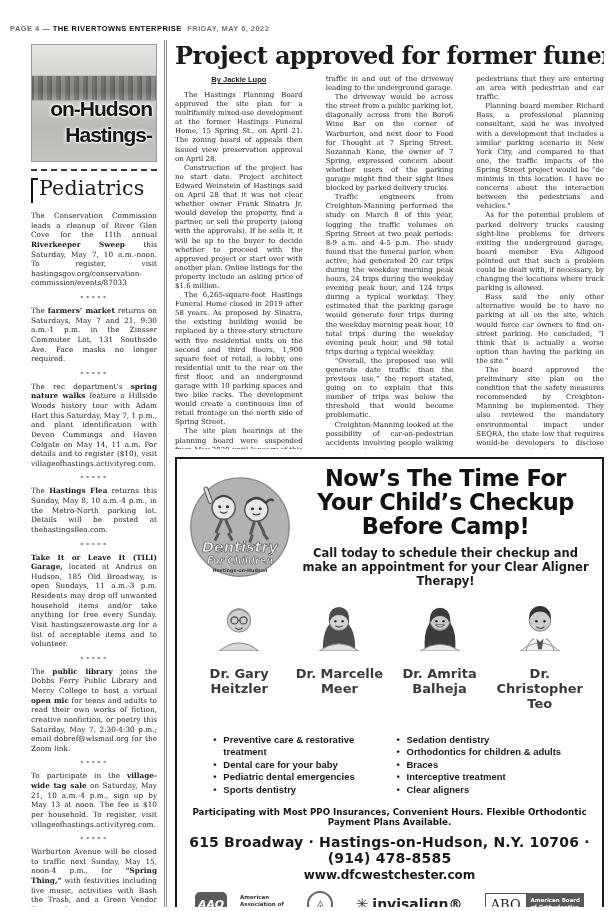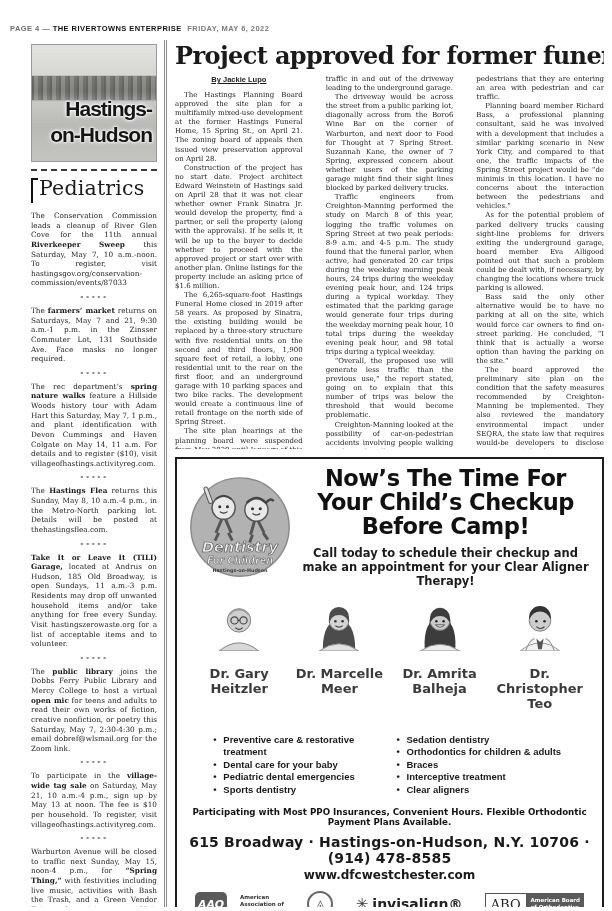--- a/index.html
+++ b/index.html
@@ -98,22 +98,22 @@
     <span class="paper">THE RIVERTOWNS ENTERPRISE</span>
     <span class="date">FRIDAY, MAY 6, 2022</span>
   </div>
 
   <div class="content">
 
     <div class="sidebar">
       <div class="masthead">
         <div class="cliff-texture"></div>
         <div class="mast-text">
+          <div>on-Hudson</div>
           <div>Hastings-</div>
-          <div>on-Hudson</div>
         </div>
       </div>
       <div class="dashed-rule"></div>
       <div class="happenings">
         <span class="bracket"></span>
         <span>Pediatrics</span>
       </div>
 
       <p class="sb-item"><span>The Conservation Commission leads a cleanup of River Glen Cove for the 11th annual </span><b>Riverkeeper Sweep</b><span> this Saturday, May 7, 10 a.m.-noon. To register, visit hastingsgov.org/conservation-commission/events/87033</span></p>
       <div class="sb-sep">-----</div>
@@ -142,21 +142,21 @@
             <div class="byline">By Jackie Lupo</div>
             <p>The Hastings Planning Board approved the site plan for a multifamily mixed-use development at the former Hastings Funeral Home, 15 Spring St., on April 21. The zoning board of appeals then issued view preservation approval on April 28.</p>
             <p>Construction of the project has no start date. Project architect Edward Weinstein of Hastings said on April 28 that it was not clear whether owner Frank Sinatra Jr. would develop the property, find a partner, or sell the property (along with the approvals). If he sells it, it will be up to the buyer to decide whether to proceed with the approved project or start over with another plan. Online listings for the property include an asking price of $1.6 million.</p>
             <p>The 6,265-square-foot Hastings Funeral Home closed in 2019 after 58 years. As proposed by Sinatra, the existing building would be replaced by a three-story structure with five residential units on the second and third floors, 1,900 square feet of retail, a lobby, one residential unit to the rear on the first floor, and an underground garage with 10 parking spaces and two bike racks. The development would create a continuous line of retail frontage on the north side of Spring Street.</p>
             <p>The site plan hearings at the planning board were suspended from May 2020 until January of this year, although Weinstein tweaked the plan in response to earlier comments from the planning board. Public hearings resumed in January, with some neighbors expressing safety concerns. Weinstein commissioned a traffic and pedestrian study to consider questions about possible hazards caused by</p>
           </div>
           <div class="col">
             <p class="cont">traffic in and out of the driveway leading to the underground garage.</p>
             <p>The driveway would be across the street from a public parking lot, diagonally across from the Boro6 Wine Bar on the corner of Warburton, and next door to Food for Thought at 7 Spring Street. Suzannah Kane, the owner of 7 Spring, expressed concern about whether users of the parking garage might find their sight lines blocked by parked delivery trucks.</p>
             <p>Traffic engineers from Creighton-Manning performed the study on March 8 of this year, logging the traffic volumes on Spring Street at two peak periods: 8-9 a.m. and 4-5 p.m. The study found that the funeral parlor, when active, had generated 20 car trips during the weekday morning peak hours, 24 trips during the weekday evening peak hour, and 124 trips during a typical workday. They estimated that the parking garage would generate four trips during the weekday morning peak hour, 10 total trips during the weekday evening peak hour, and 98 total trips during a typical weekday.</p>
-            <p>“Overall, the proposed use will generate less traffic than the previous use,” the report stated, going on to explain that this number of trips was below the threshold that would become problematic.</p>
+            <p>“Overall, the proposed use will generate date traffic than the previous use,” the report stated, going on to explain that this number of trips was below the threshold that would become problematic.</p>
             <p>Creighton-Manning looked at the possibility of car-on-pedestrian accidents involving people walking on the sidewalk as cars emerge from the sloped driveway leading from the underground garage. They recommended a stop sign and a stop line at the top of the garage ramp as well as “Look” markings on the sidewalk on either side of the garage driveway. They further recommended that the sidewalk in front of the garage be textured or colored to convey to</p>
           </div>
           <div class="col">
             <p class="cont">pedestrians that they are entering an area with pedestrian and car traffic.</p>
             <p>Planning board member Richard Bass, a professional planning consultant, said he was involved with a development that includes a similar parking scenario in New York City, and compared to that one, the traffic impacts of the Spring Street project would be “de minimis in this location. I have no concerns about the interaction between the pedestrians and vehicles.”</p>
             <p>As for the potential problem of parked delivery trucks causing sight-line problems for drivers exiting the underground garage, board member Eva Alligood pointed out that such a problem could be dealt with, if necessary, by changing the locations where truck parking is allowed.</p>
             <p>Bass said the only other alternative would be to have no parking at all on the site, which would force car owners to find on-street parking. He concluded, “I think that is actually a worse option than having the parking on the site.”</p>
             <p>The board approved the preliminary site plan on the condition that the safety measures recommended by Creighton-Manning be implemented. They also reviewed the mandatory environmental impact under SEQRA, the state law that requires would-be developers to disclose any potential harm to the environment. They made a “negative declaration,” meaning no such impacts were found.</p>
             <p>At the view preservation hearing, Weinstein demonstrated, with photographs incorporating outlines of the proposed building, that its impact on existing views of the Palisades would be minimal. The zoning board voted unanimously to issue view preservation approval.</p>
           </div>

